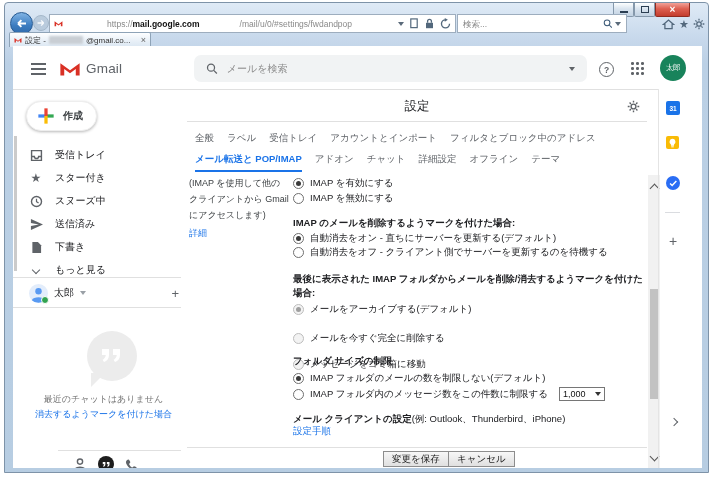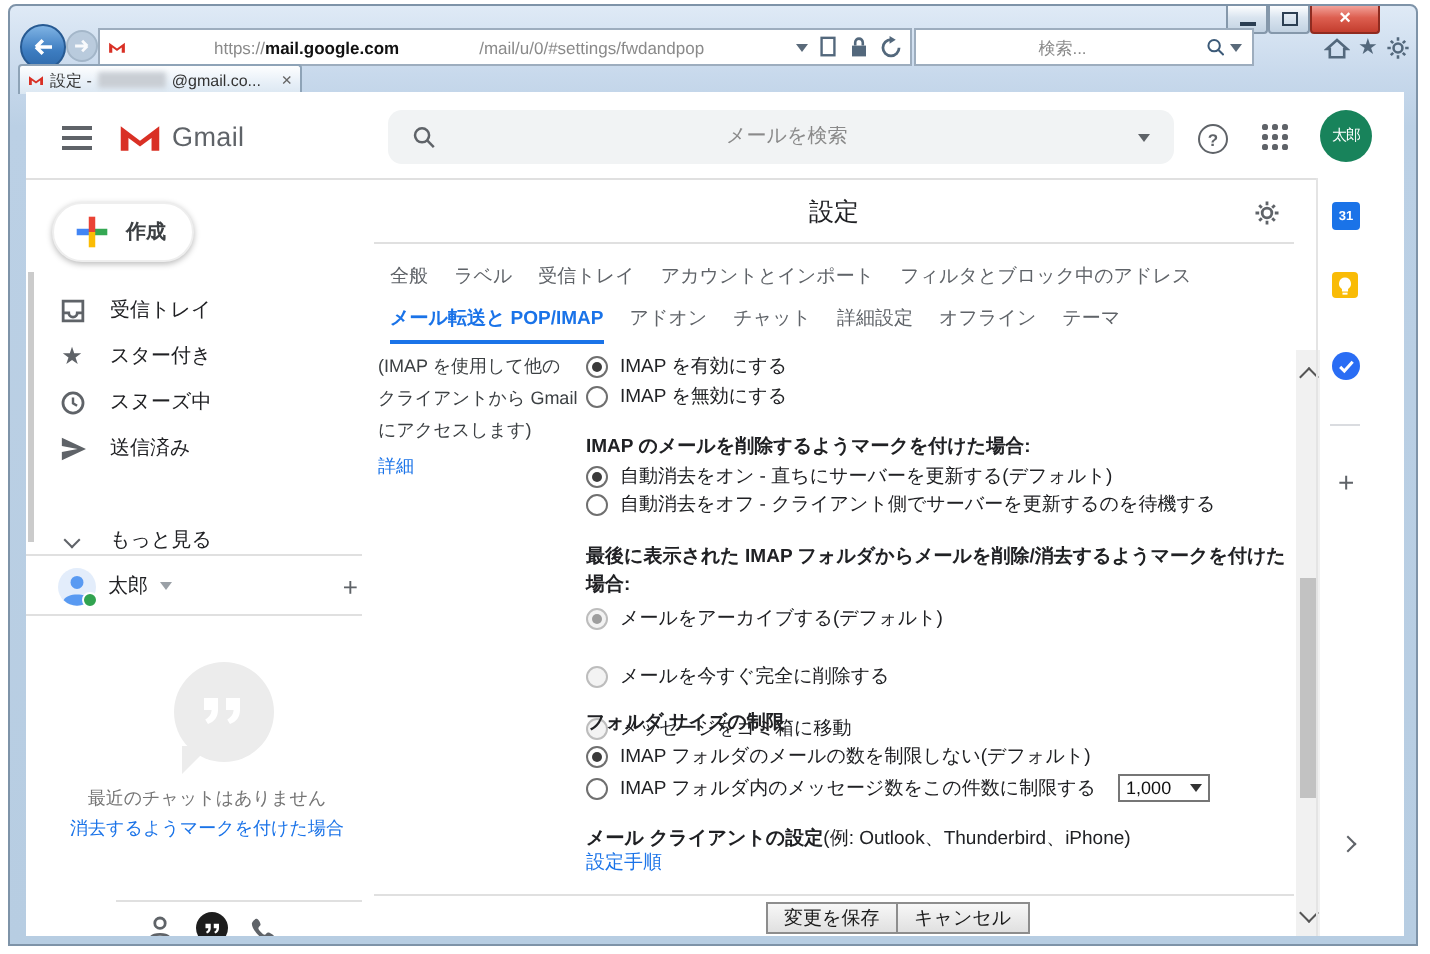--- a/index.html
+++ b/index.html
@@ -22,21 +22,21 @@
   .back{left:5px;top:9px;width:23px;height:23px;background:linear-gradient(#7fb3e4,#3c7cc0 60%,#2f6aab);border:1px solid #275a92;}
   .fwd{left:28px;top:12px;width:16px;height:16px;background:#b6c8da;border:1px solid #9cb0c3;opacity:.85;}
   .field{position:absolute;top:11px;height:19px;background:#fff;border:1px solid #9dadbe;box-sizing:border-box;
     display:flex;align-items:center;font-size:8.5px;}
   .urlfield{left:44px;width:407px;padding:0 4px;gap:4px;}
   .searchfield{left:452px;width:170px;padding:0 5px;gap:3px;}
   .urltext{white-space:nowrap;overflow:hidden;}
   .urltext .dim{color:#8a8a8a;padding-left:40px;} .urltext .dom{color:#111;font-weight:bold;}
   .caret{width:0;height:0;border-left:3px solid transparent;border-right:3px solid transparent;border-top:4px solid #5a6a7a;}
   .ieicon{color:#53687c;display:flex;align-items:center;}
-  input.flat{border:none;outline:none;background:transparent;font:inherit;color:#333;padding:0;width:100%;text-align:center;}
+  input.flat{border:none;outline:none;background:transparent;font:inherit;color:#333;padding:0;width:100%;}
   input.flat::placeholder{color:#8a8a8a;opacity:1;}
   .frameicons{position:absolute;top:15px;display:flex;gap:4px;align-items:center;color:#53687c;}
   
   .ietab{position:absolute;left:4px;top:29px;width:142px;height:15px;box-sizing:border-box;
     background:linear-gradient(#fdfeff,#e7eff7 60%,#dbe7f2);border:1px solid #8ea3b7;border-bottom:none;
     border-radius:2px 2px 0 0;display:flex;align-items:center;gap:3px;padding:0 4px;font-size:8px;color:#333;}
   .redact{width:34px;height:8px;background:#c9ced4;border-radius:1px;filter:blur(1.2px);}
   
   .page{position:absolute;left:8px;top:43px;width:689px;height:422px;background:#fff;overflow:hidden;}
   .hline{position:absolute;height:1px;background:#e0e0e0;}
@@ -247,20 +247,28 @@
         <span>スヌーズ中</span>
       </div>
       <div class="navitem" style="top:171px;">
         <span class="nicon">
             <svg width="13" height="13" viewBox="0 0 14 14">
               <path d="M1 13V8.6L9.5 7 1 5.4V1l13 6z" fill="currentColor"></path>
             </svg>
           </span>
         <span>送信済み</span>
       </div>
+      <div class="navitem" style="top:194px;">
+        <span class="nicon">
+            <svg width="11" height="13" viewBox="0 0 12 14">
+              <path d="M1.5 1h6L11 4.5V13H1.5z" fill="currentColor"></path>
+            </svg>
+          </span>
+        <span>下書き</span>
+      </div>
       <div class="navitem" style="top:217px;">
         <span class="nicon">
             <span class="chev down"></span>
           </span>
         <span>もっと見る</span>
       </div>
 
       <div class="hline" style="left:0;top:231px;width:168px;"></div>
 
       <div class="profilerow">

